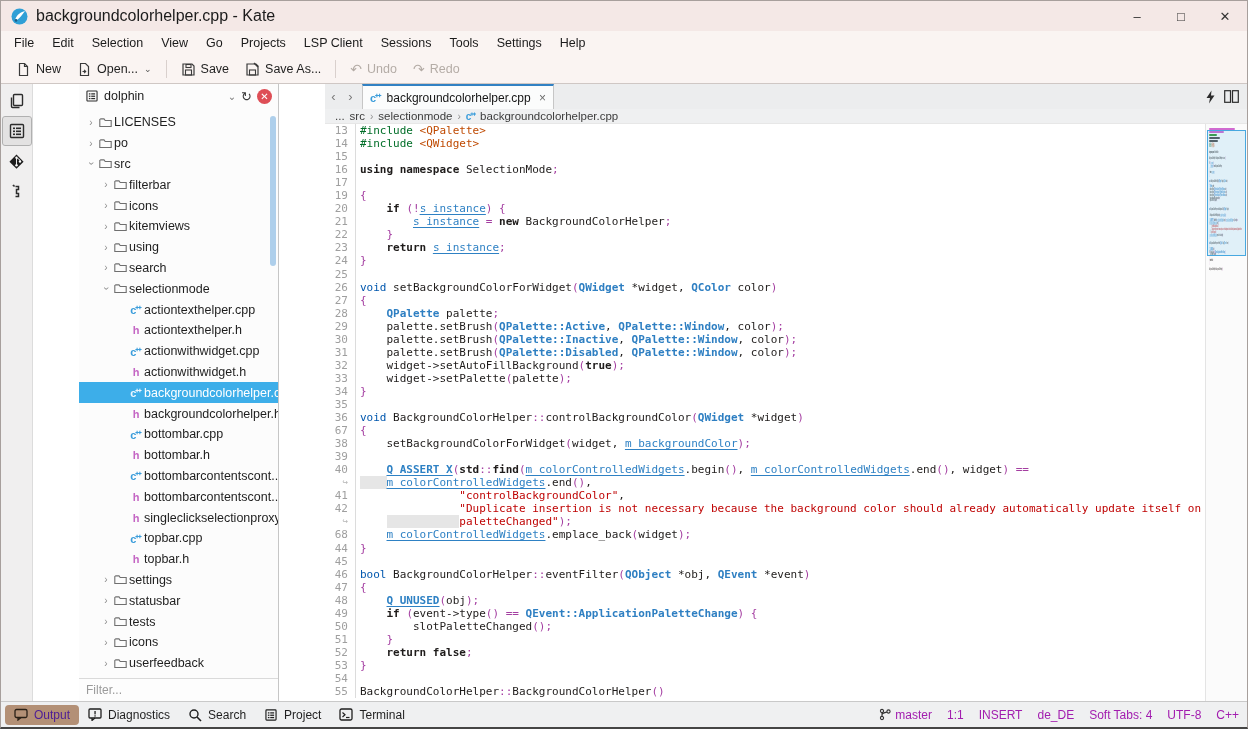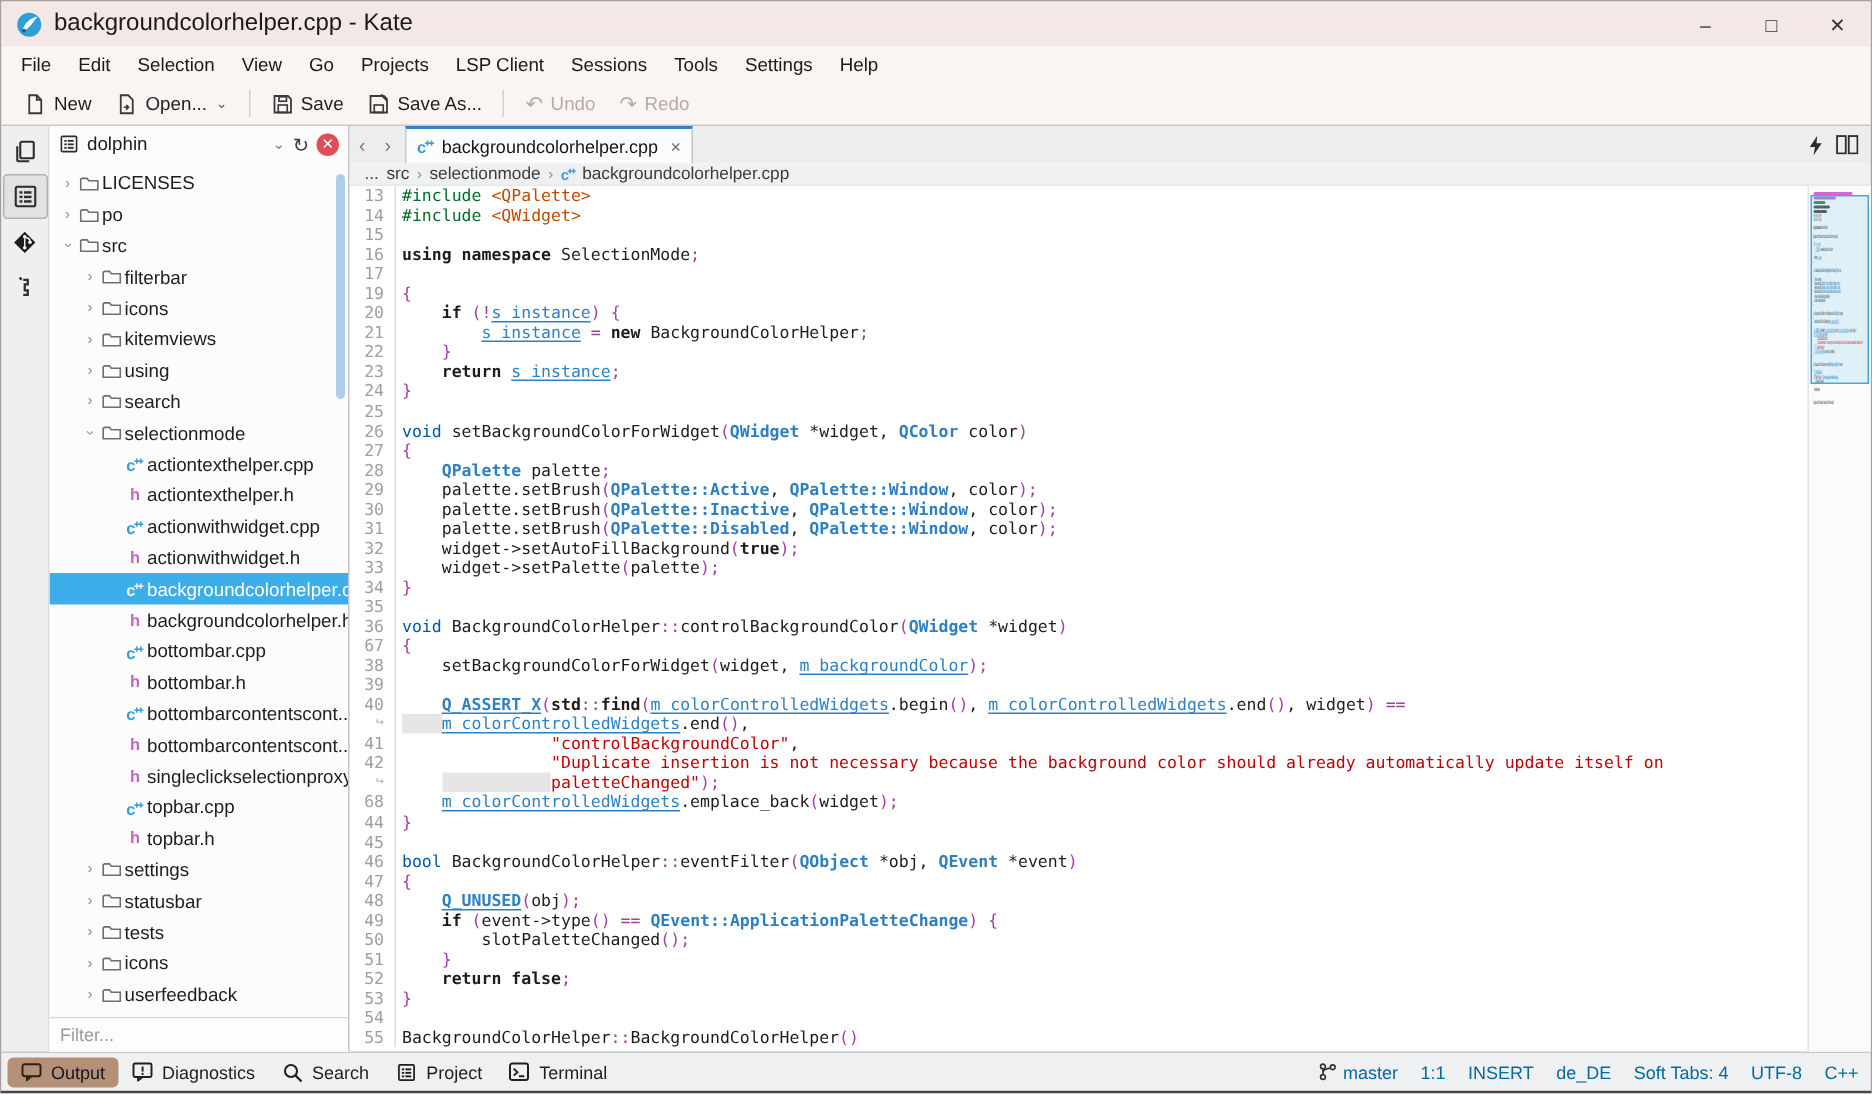--- a/index.html
+++ b/index.html
@@ -20,21 +20,21 @@
   
   .toolbar { height:29px; background:#faf4f2; border-bottom:1px solid #cfc7c4; display:flex; align-items:center; padding-left:8px; gap:2px; flex:0 0 auto; }
   .tool-btn { display:flex; align-items:center; gap:5px; font-size:12.5px; color:#1f1f1f; padding:3px 7px; border-radius:3px; }
   .tool-btn svg { display:block; }
   .tool-btn.disabled { color:#b4aca6; }
   .tool-btn .uglyph { font-size:14px; line-height:14px; }
   .tool-sep { width:1px; height:18px; background:#d9d0cd; margin:0 5px; }
   .dd-chev { font-size:9px; color:#555; margin-left:1px; }
 
   
-  .main { flex:1 1 auto; display:flex; min-height:0; }
+  .main { flex:1 1 auto; display:flex; min-height:0;gap:46px; }
 
   
   .iconstrip { width:32px; background:#f0efef; border-right:1px solid #dcdcdc; display:flex; flex-direction:column; align-items:center; padding-top:3px; gap:2px; }
   .strip-btn { width:28px; height:28px; display:flex; align-items:center; justify-content:center; border-radius:2px; }
   .strip-btn.sel { background:#e3e2e2; outline:1px solid #b0b0b0; }
 
   
   .projectpanel { width:200px; background:#fcfcfc; border-right:1px solid #c6c6c6; display:flex; flex-direction:column; position:relative; }
   .pp-header { height:24px; display:flex; align-items:center; padding:0 6px; gap:5px; }
   .pp-title { font-size:12.5px; color:#1c1c1c; flex:1; }
@@ -92,23 +92,23 @@
   
   .maparea { width:42px; flex:0 0 auto; background:#fbfbfb; border-left:1px solid #e4e4e4; position:relative; overflow:hidden; }
   .mapcontent { position:absolute; left:3px; top:4px; width:36px; }
   .mini-bar { height:2px; margin-bottom:0.9px; border-radius:1px; }
   .mini-clone { transform:scale(0.038,0.2177); transform-origin:top left; width:940px; }
   .map-viewport { position:absolute; left:1px; top:6px; width:39px; height:126px; border:1px solid #47a8e0; background:rgba(61,174,233,0.14); }
 
   
   .bottombar { height:26px; background:#eff0f1; border-top:1px solid #c9c9c9; display:flex; align-items:center; padding:0 8px 0 4px; flex:0 0 auto; }
   .bb-btn { display:flex; align-items:center; gap:6px; font-size:12px; color:#1f1f1f; padding:3px 9px; border-radius:4px; }
-  .bb-btn.active { background:#b39076; color:#0f172a; }
+  .bb-btn.active { background:#b39076; color:#4c1d95; }
   .bb-spacer { flex:1; }
-  .status-item { margin-left:15px; font-size:12px; color:#0369a1; display:flex; align-items:center; gap:4px; }
+  .status-item { margin-left:15px; font-size:12px; color:#a21caf; display:flex; align-items:center; gap:4px; }
 </style>
 </head>
 <body>
 
 <div class="window">
 
   <div class="titlebar">
     <svg class="app-icon" viewBox="0 0 17 17">
       <circle cx="8.5" cy="8.5" r="8" fill="#2f9fd6"></circle>
       <path d="M4 12 C6 6, 10 4, 14 3 C11 7, 9 10, 6 12 Z" fill="#ffffff"></path>

